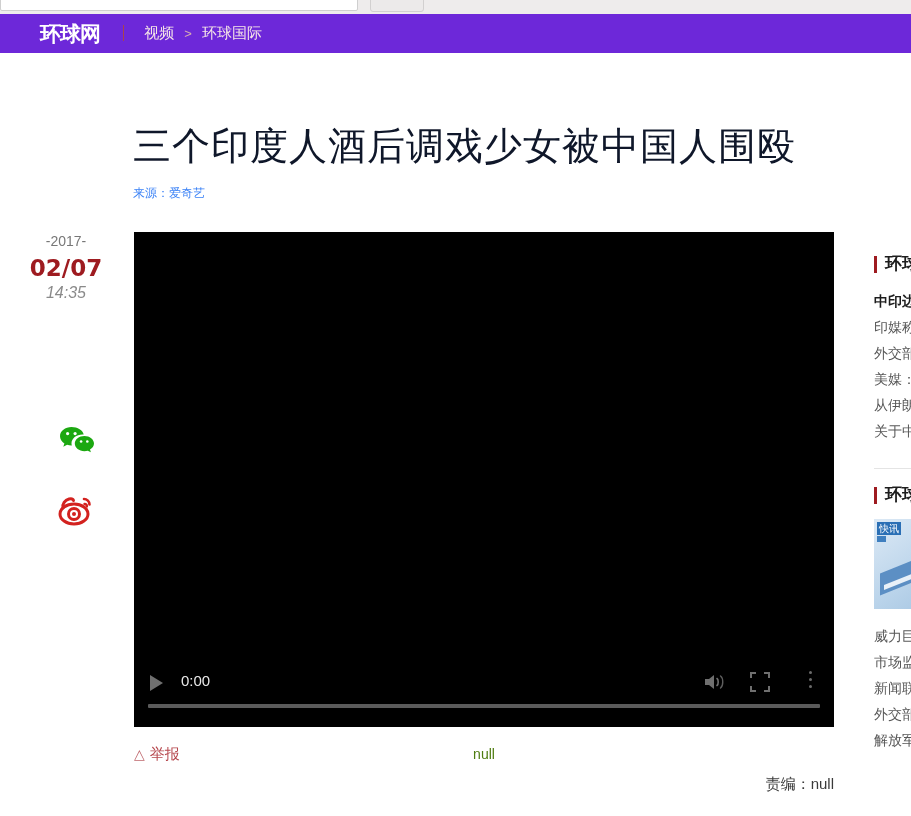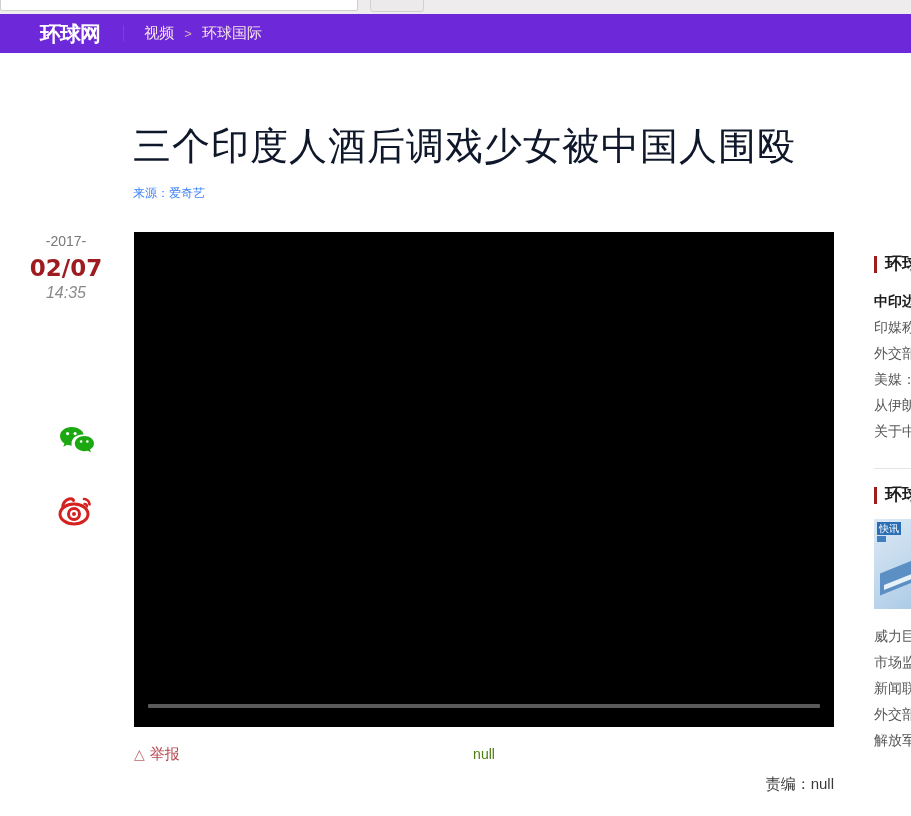--- a/index.html
+++ b/index.html
@@ -371,20 +371,44 @@
       <circle cx="18" cy="26" r="2" fill="#d3221f"></circle>
       <path d="M7 20c-1-4 2-8 6-9 2-.5 4 0 4.5 1.5" fill="none" stroke="#d3221f" stroke-width="3" stroke-linecap="round"></path>
       <path d="M28 11c3 0 5.5 2.5 5.5 5.5" fill="none" stroke="#d3221f" stroke-width="2.6" stroke-linecap="round"></path>
       <path d="M28.5 16c1.3 0 2.4 1.1 2.4 2.4" fill="none" stroke="#d3221f" stroke-width="2.4" stroke-linecap="round"></path>
     </svg>
   </span>
 </div>
 
 <div class="video-wrap">
   <div class="video-controls">
+    <div class="vc-row">
+      <span class="vc-play"></span>
+      <span class="vc-time">0:00</span>
+
+      <span class="vc-volume">
+        <svg width="24" height="22" viewBox="0 0 24 22">
+          <path d="M3 8h4l5-4v14l-5-4H3z" fill="#6f6f6f"></path>
+          <path d="M15 7.5c1.6 1.1 1.6 5.9 0 7" fill="none" stroke="#6f6f6f" stroke-width="1.6" stroke-linecap="round"></path>
+          <path d="M18.5 5c3 2.2 3 9.8 0 12" fill="none" stroke="#5e5e5e" stroke-width="1.4" stroke-linecap="round"></path>
+        </svg>
+      </span>
+
+      <span class="vc-fullscreen">
+        <svg width="20" height="20" viewBox="0 0 20 20">
+          <path d="M1 6V1h5M14 1h5v5M19 14v5h-5M6 19H1v-5" fill="none" stroke="#6f6f6f" stroke-width="2"></path>
+        </svg>
+      </span>
+
+      <span class="vc-more">
+        <i></i>
+        <i></i>
+        <i></i>
+      </span>
+    </div>
     <div class="vc-progress">
       <div class="fill" style="width: 0%;"></div>
     </div>
   </div>
 </div>
 
 <div class="video-caption">null</div>
 
 <div class="report-link">
   <span class="warn">△</span><span>举报</span>

